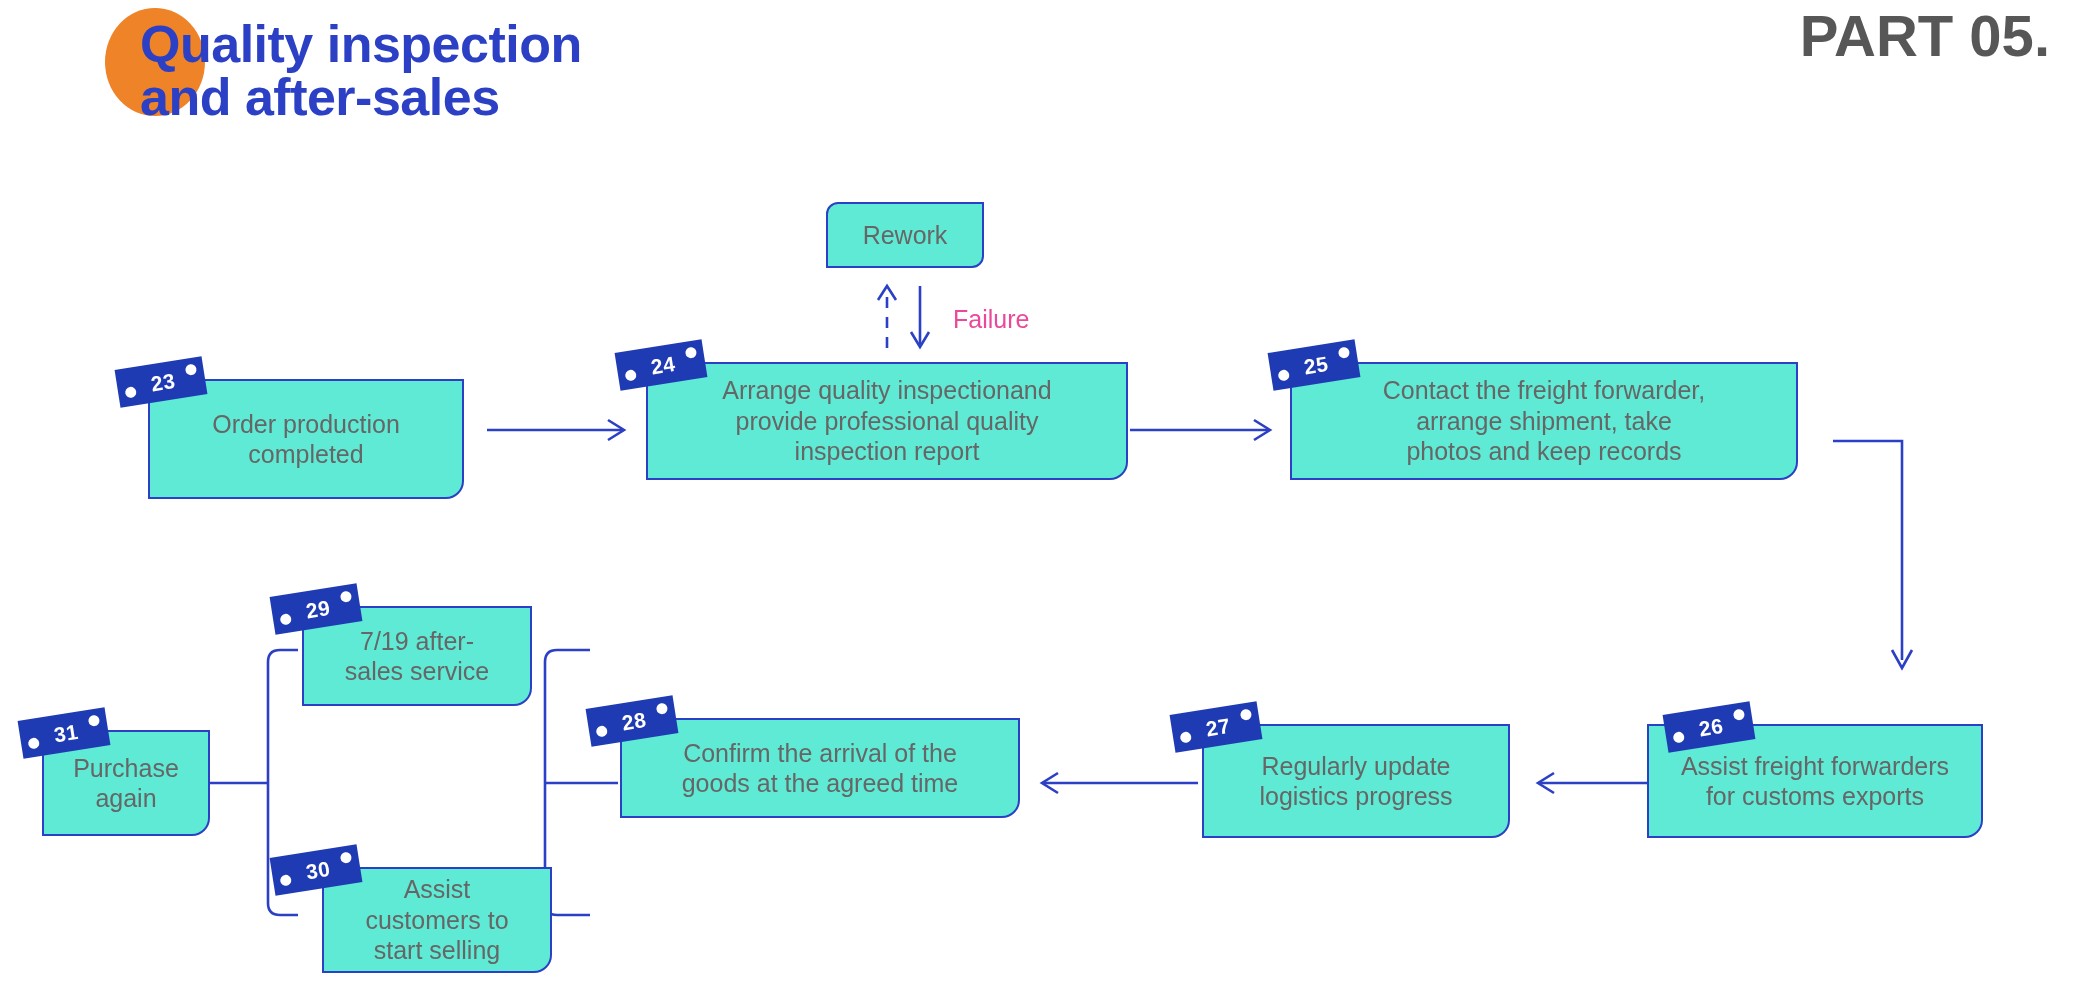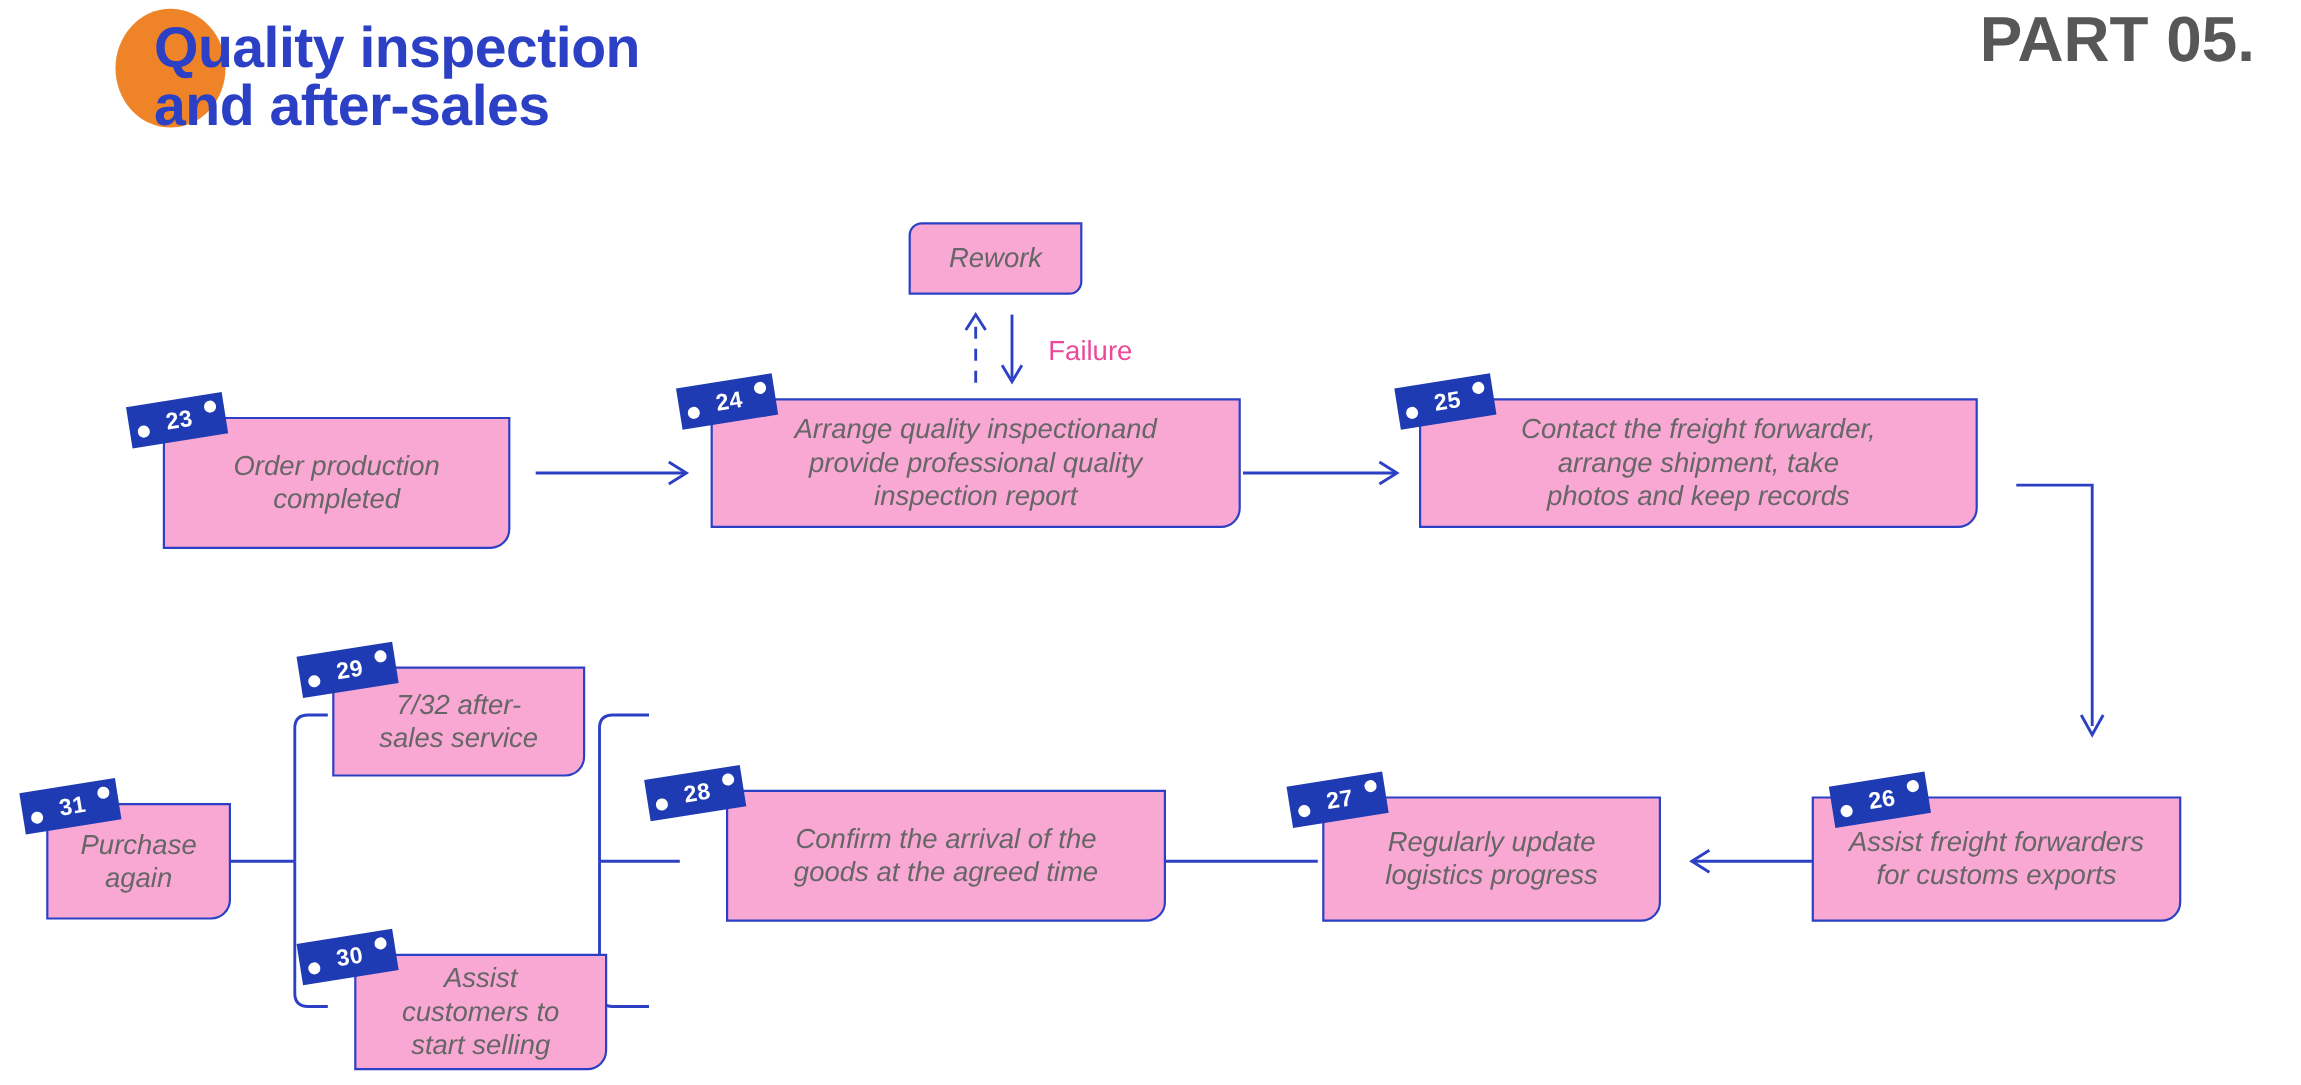--- a/index.html
+++ b/index.html
@@ -27,25 +27,25 @@
     color:#575757;font-weight:bold;font-size:58px;letter-spacing:0px;
   }
 
   
   #wires{position:absolute;left:0;top:0;width:2092px;height:986px;}
 
   
   .node{
     position:absolute;box-sizing:border-box;
     border:2.5px solid #2b40c4;
-    background:#f9a8d4;
+    background:#5eead4;
     border-radius:0 0 18px 0;
     color:#666666;font-size:25px;line-height:1.22;
     display:flex;align-items:center;justify-content:center;
-    text-align:center;padding:4px 10px;font-style:italic;
+    text-align:center;padding:4px 10px;
   }
   .node.rework{
     border-radius:12px 0 12px 0;
     font-size:25px;
   }
   .node-text{white-space:pre-line;}
 
   
   .badge{
     position:absolute;width:88px;height:38px;
@@ -166,32 +166,32 @@
   <div class="node" style="left:1202px;top:724px;width:308px;height:114px;">
     <span class="node-text">Regularly update
 logistics progress</span>
   </div>
   <div class="badge" style="left:1172px;top:708px;">
     <span class="dot l"></span>
     <span class="num">27</span>
     <span class="dot r"></span>
   </div>
 
-  <div class="node" style="left:620px;top:718px;width:400px;height:120px;margin-left:40px;">
+  <div class="node" style="left:620px;top:718px;width:400px;height:100px;">
     <span class="node-text">Confirm the arrival of the
 goods at the agreed time</span>
   </div>
   <div class="badge" style="left:588px;top:702px;">
     <span class="dot l"></span>
     <span class="num">28</span>
     <span class="dot r"></span>
   </div>
 
   <div class="node" style="left:302px;top:606px;width:230px;height:100px;">
-    <span class="node-text">7/32 after-
+    <span class="node-text">7/19 after-
 sales service</span>
   </div>
   <div class="badge" style="left:272px;top:590px;">
     <span class="dot l"></span>
     <span class="num">29</span>
     <span class="dot r"></span>
   </div>
 
   <div class="node" style="left:302px;top:867px;width:230px;height:106px;margin-left:20px;">
     <span class="node-text">Assist

